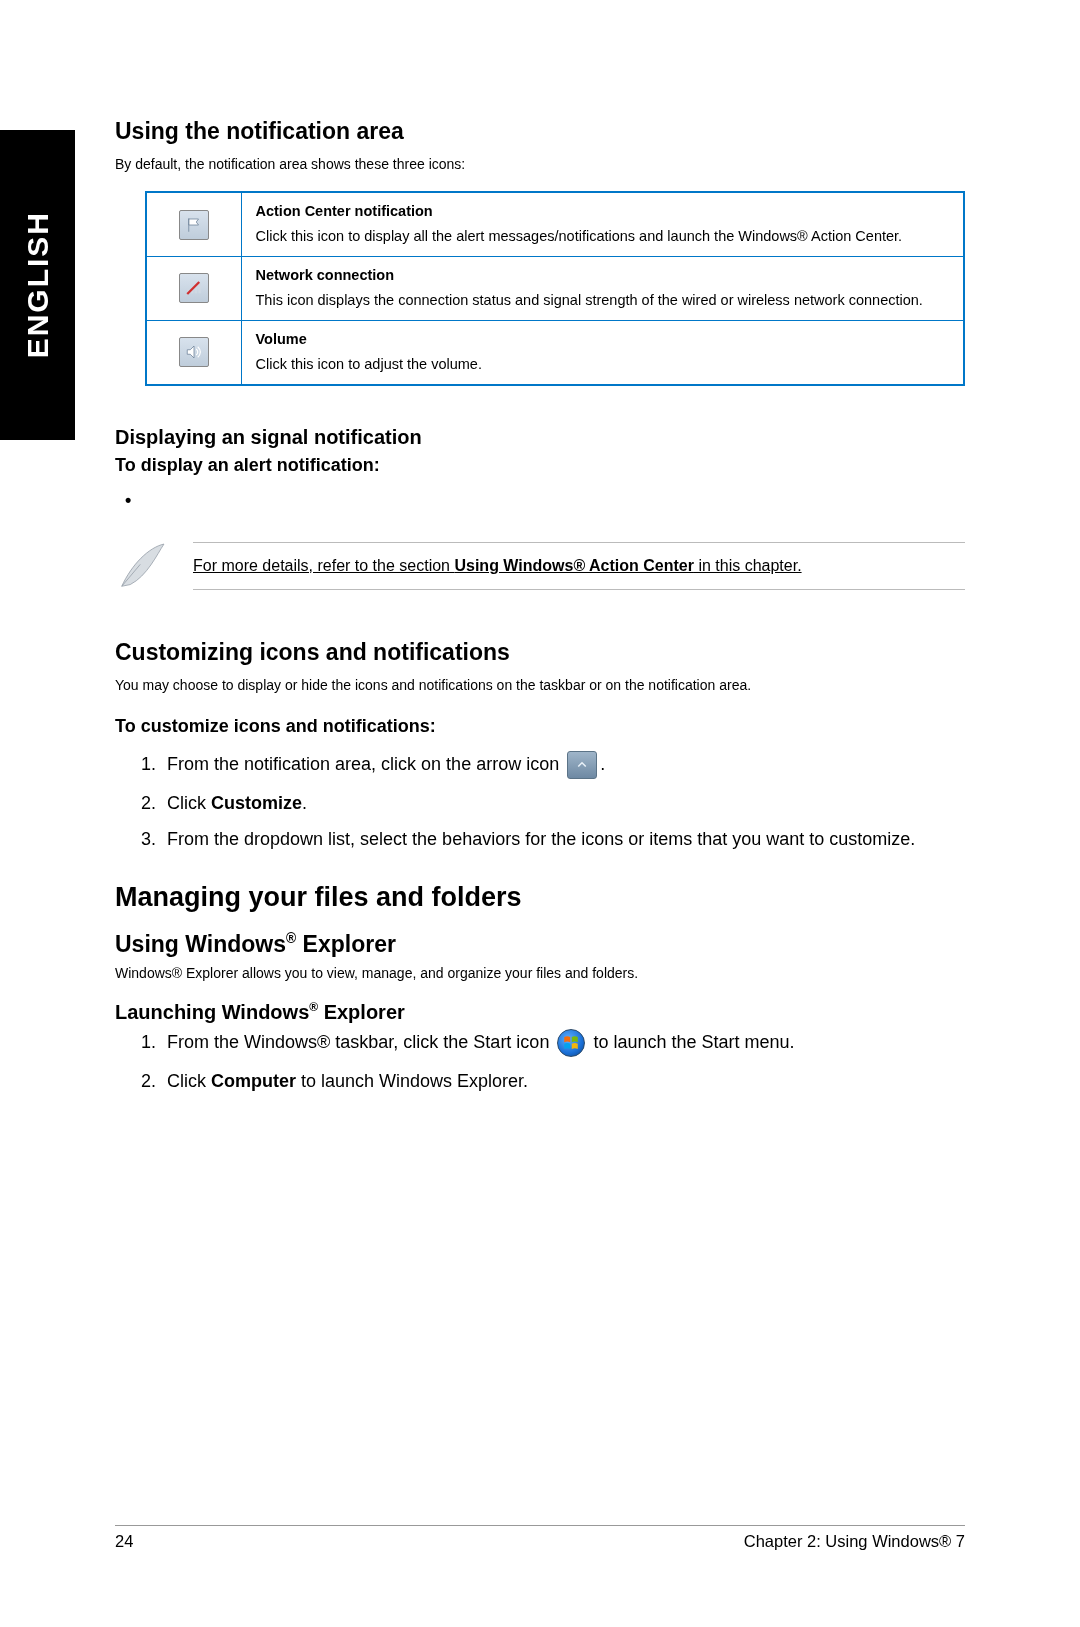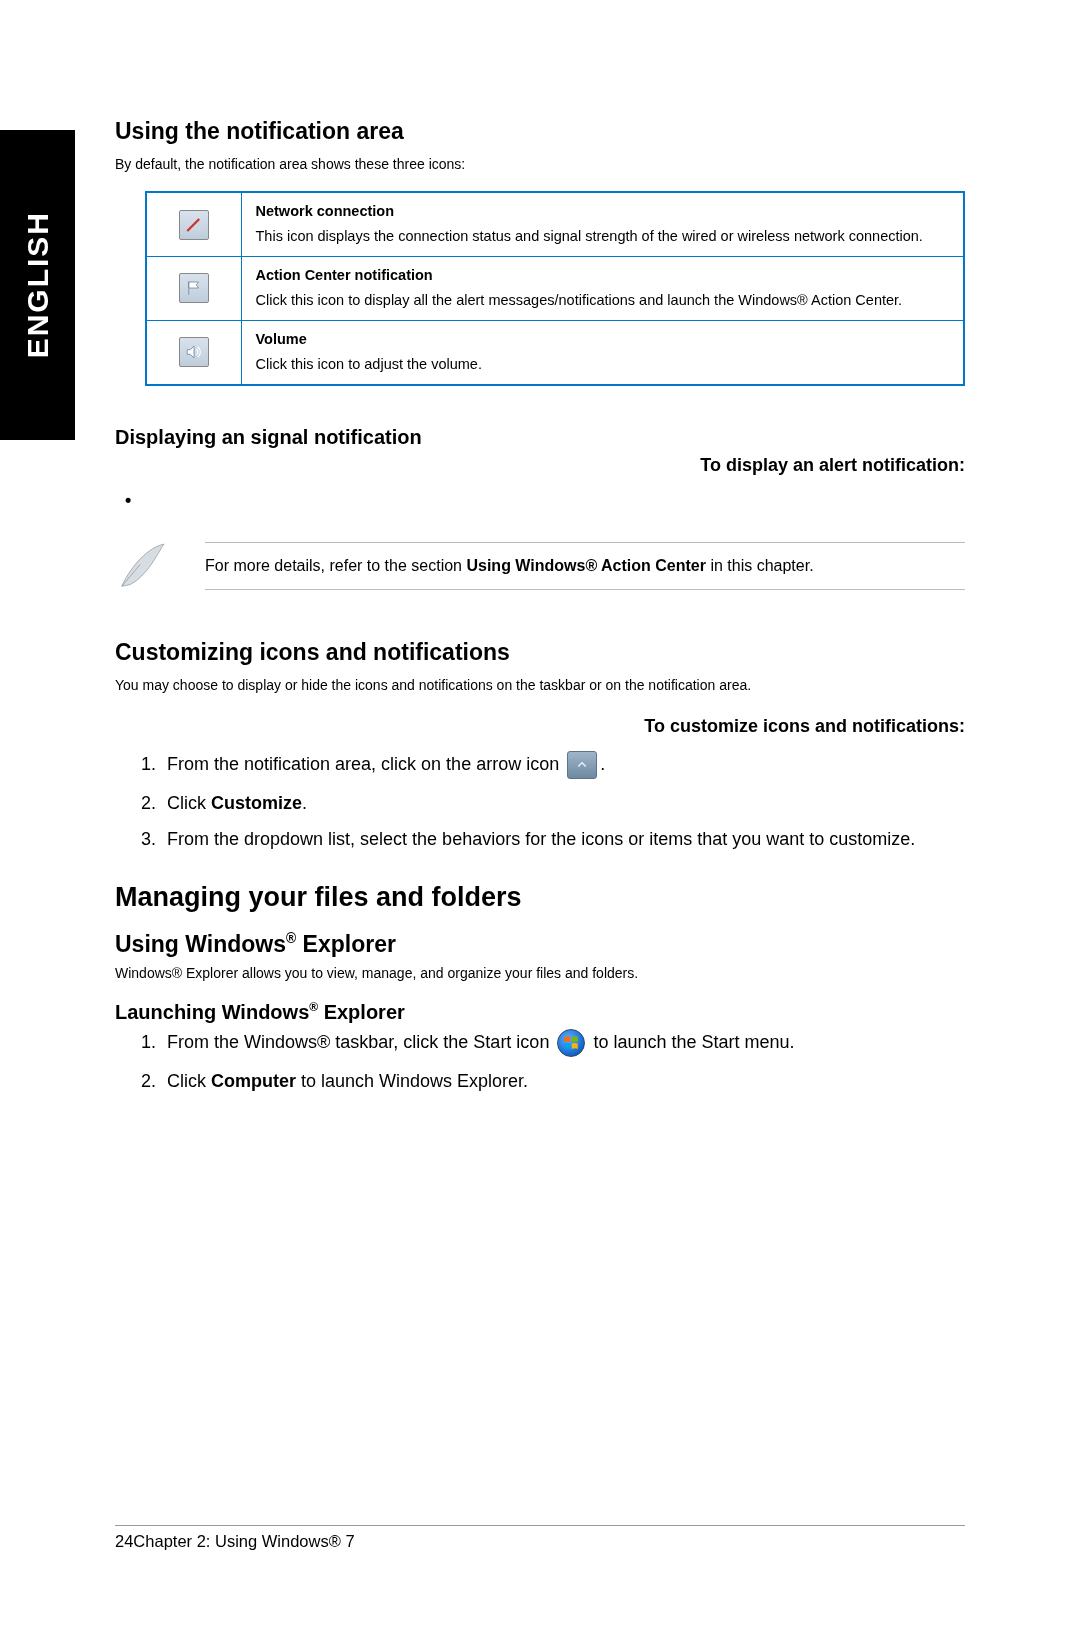--- a/index.html
+++ b/index.html
@@ -89,21 +89,20 @@
   }
   h3.subhead {
     font-size: 20px;
     font-weight: bold;
     margin: 0 0 6px 0;
   }
   .boldline {
     font-size: 18px;
     font-weight: bold;
     margin: 0 0 14px 0;
-    text-align: right;
   }
   .bullet-row {
     display: flex;
     align-items: center;
     font-size: 18px;
     margin: 0 0 28px 10px;
     gap: 30px;
   }
   .bullet-dot {
     width: 6px;
@@ -119,22 +118,23 @@
     border: 1px solid #888;
     background: linear-gradient(to bottom, #d8e2ed 0%, #bfcddb 100%);
     border-radius: 2px;
     color: #fff;
     font-size: 14px;
     margin: 0 2px;
   }
   .note-block {
     display: flex;
     align-items: center;
-    gap: 36px;
+    gap: 24px;
     margin: 0 0 46px 0;
+    text-decoration: underline;
   }
   .note-text {
     flex: 1;
     font-size: 16px;
     border-top: 1px solid #bbb;
     border-bottom: 1px solid #bbb;
     padding: 14px 0;
   }
   .feather-icon {
     width: 54px;
@@ -155,21 +155,21 @@
     font-size: 27px;
     font-weight: bold;
     margin: 26px 0 18px 0;
   }
   .footer {
     position: absolute;
     left: 115px;
     bottom: 76px;
     width: 850px;
     display: flex;
-    justify-content: flex-start;
+    justify-content: space-between;
     font-size: 16.5px;
     border-top: 1px solid #999;
     padding-top: 6px;
   }
   sup { font-size: 0.6em; }
   .arrow-inline {
     display: inline-flex;
     width: 30px;
     height: 28px;
     vertical-align: middle;
@@ -202,47 +202,47 @@
   </div>
 
 <div class="content">
 
   <h2 class="section">Using the notification area</h2>
   <p class="body">By default, the notification area shows these three icons:</p>
 
   <table class="icon-table">
     <tbody>
         <tr>
+      <td class="icon-cell">
+        <span class="tray-icon">
+          <svg viewBox="0 0 24 24" width="18" height="18">
+                <path fill="#fff" stroke="#6a7f95" stroke-width="1" d="M5 3 L5 21 M5 4 L18 4 L15 8 L18 12 L5 12 Z"></path>
+              </svg>
+        </span>
+      </td>
+      <td>
+        <div class="row-title">Action Center notification</div>
+        <div class="row-desc">Click this icon to display all the alert messages/notifications and launch the Windows® Action Center.</div>
+      </td>
+    </tr>
+    <tr>
       <td class="icon-cell">
         <span class="tray-icon">
           <svg viewBox="0 0 24 24" width="18" height="18">
             <rect x="3" y="14" width="3" height="5" fill="#cfd9e3"></rect>
             <rect x="8" y="11" width="3" height="8" fill="#cfd9e3"></rect>
             <rect x="13" y="8" width="3" height="11" fill="#cfd9e3"></rect>
             <rect x="18" y="5" width="3" height="14" fill="#cfd9e3"></rect>
             <line x1="3" y1="20" x2="19" y2="4" stroke="#d03030" stroke-width="3"></line>
           </svg>
         </span>
       </td>
       <td>
         <div class="row-title">Network connection</div>
         <div class="row-desc">This icon displays the connection status and signal strength of the wired or wireless network connection.</div>
-      </td>
-    </tr>
-    <tr>
-      <td class="icon-cell">
-        <span class="tray-icon">
-          <svg viewBox="0 0 24 24" width="18" height="18">
-                <path fill="#fff" stroke="#6a7f95" stroke-width="1" d="M5 3 L5 21 M5 4 L18 4 L15 8 L18 12 L5 12 Z"></path>
-              </svg>
-        </span>
-      </td>
-      <td>
-        <div class="row-title">Action Center notification</div>
-        <div class="row-desc">Click this icon to display all the alert messages/notifications and launch the Windows® Action Center.</div>
       </td>
     </tr>
     <tr>
       <td class="icon-cell">
         <span class="tray-icon">
           <svg viewBox="0 0 24 24" width="18" height="18">
             <path fill="#fff" stroke="#6a7f95" d="M3 9 L7 9 L12 4 L12 20 L7 15 L3 15 Z"></path>
             <path fill="none" stroke="#fff" stroke-width="1.5" d="M15 8 Q19 12 15 16"></path>
             <path fill="none" stroke="#fff" stroke-width="1.5" d="M17 5 Q24 12 17 19"></path>
           </svg>

